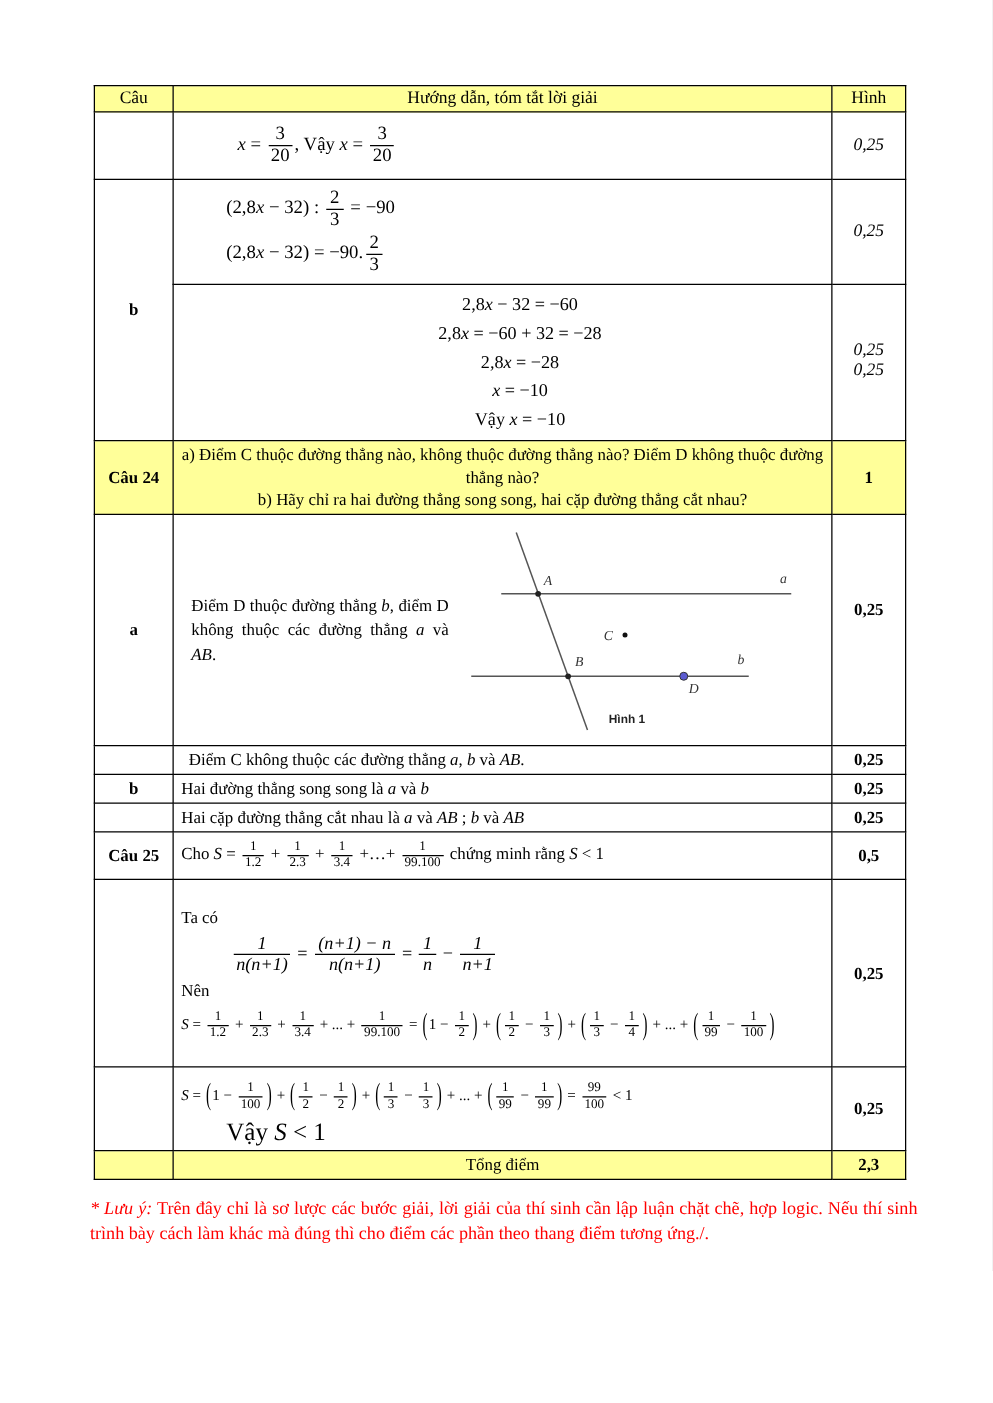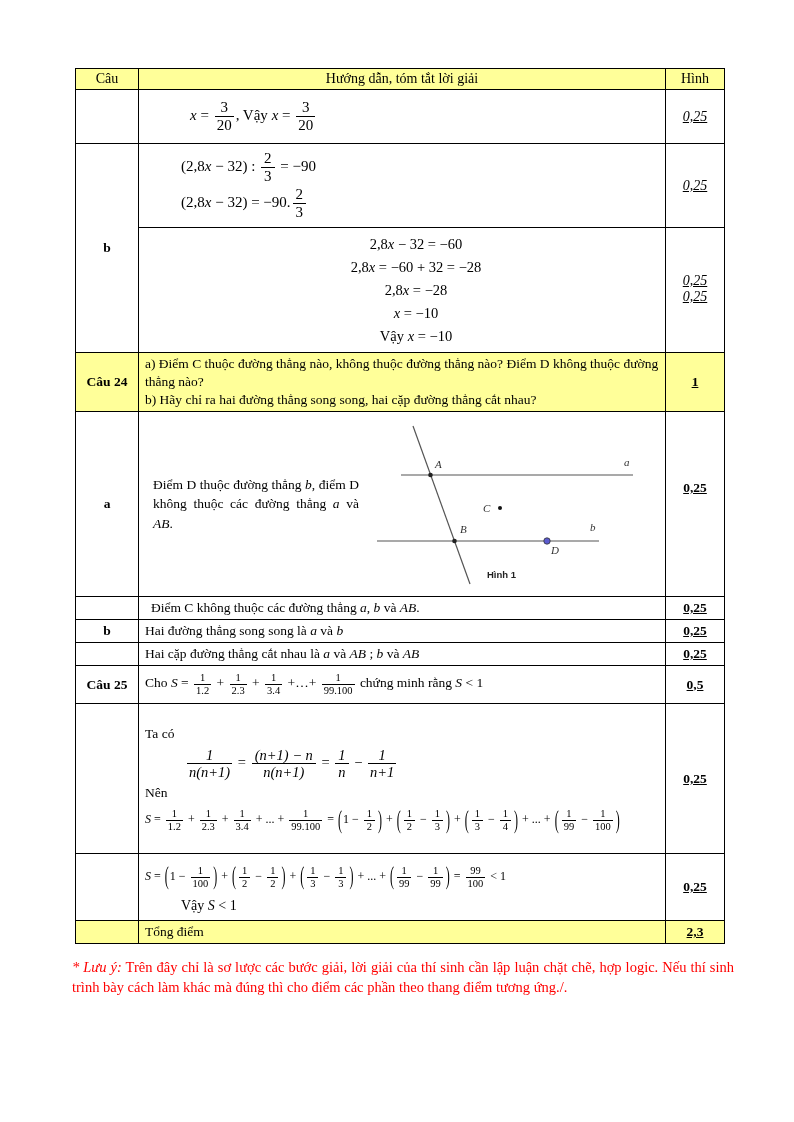--- a/index.html
+++ b/index.html
@@ -5,24 +5,24 @@
   html,body{margin:0;padding:0;background:#e8e8e8;}
   .page{position:relative;width:794px;height:1122px;background:#ffffff;margin:0 auto;
         font-family:"Liberation Serif","DejaVu Serif",serif;color:#000;overflow:hidden;}
 
   table.rubric{position:absolute;left:75px;top:68px;width:649px;border-collapse:collapse;table-layout:fixed;}
   .rubric col.c-cau{width:63px}
   .rubric col.c-guide{width:527px}
   .rubric col.c-diem{width:59px}
   .rubric th,.rubric td{border:1px solid #000;padding:0;vertical-align:middle;}
   .rubric th{background:var(--hl,#ffff99);font-size:14px;font-weight:normal;height:20px;text-align:center;}
-  .yellow td{background:var(--hl,#ffff99);}
+  .yellow td{background:var(--hl,#ffff99);text-align:center;}
 
   .cau{ text-align:center;font-weight:bold;font-size:13.5px; }
-  .pt{ text-align:center;font-size:13.5px;text-decoration:underline; }
+  .pt{ text-align:center;font-size:13.5px; }
   .pt.itpt{ font-style:italic;font-size:14px;font-weight:normal; }
   .pt.bdpt{ font-weight:bold; }
   .pt-stack{ display:flex;flex-direction:column;justify-content:space-between;height:100%;
              box-sizing:border-box;padding:16px 0 18px; }
 
   .cnt{ font-size:13.5px;padding:2px 6px;line-height:18px; }
   td.cnt{ padding:2px 6px; }
 
   .r-h1{height:54px}.r-b1{height:84px}.r-b2{height:125px}.r-24{height:56px}
   .r-a{height:184px}.r-c{height:22px}.r-bss{height:21px}.r-cut{height:21px}
@@ -39,21 +39,21 @@
 
   .ml{font-size:15px;}
   .ml1{padding-left:45px;}
   .mlb{padding-left:36px;margin:1px 0;}
   .rb2-lines{padding-left:28px;font-size:14.5px;line-height:23px;text-align:center;}
   .eq-ind{margin-left:40px;font-size:14.5px;margin-top:4px;margin-bottom:4px;line-height:1.1;}
   .eq-sm{font-size:12px;white-space:nowrap;line-height:1.1;margin-top:6px;}
   .eq-sm .frac{font-size:10.5px;}
   .eq25 .frac{font-size:10.5px;}
   .plain-line{font-size:13.5px;}
-  .vay-line{margin-left:36px;margin-top:8px;font-size:14px;}
+  .vay-line{margin-left:36px;margin-top:8px;font-size:20px;}
 
   .ra-flex{display:flex;height:100%;}
   .ra-text{width:222px;margin-left:8px;align-self:center;text-align:justify;
            font-size:13.5px;line-height:19.5px;}
   .ra-fig{margin-left:4px;margin-top:4px;flex:0 0 auto;}
   .pt-bottom{vertical-align:bottom;}
   .pt-bottom .pad{padding-bottom:32px;}
 
   svg .figline{stroke:#555;stroke-width:1.2;fill:none;}
   svg .figlabel{font-family:"Liberation Serif","DejaVu Serif",serif;font-style:italic;

